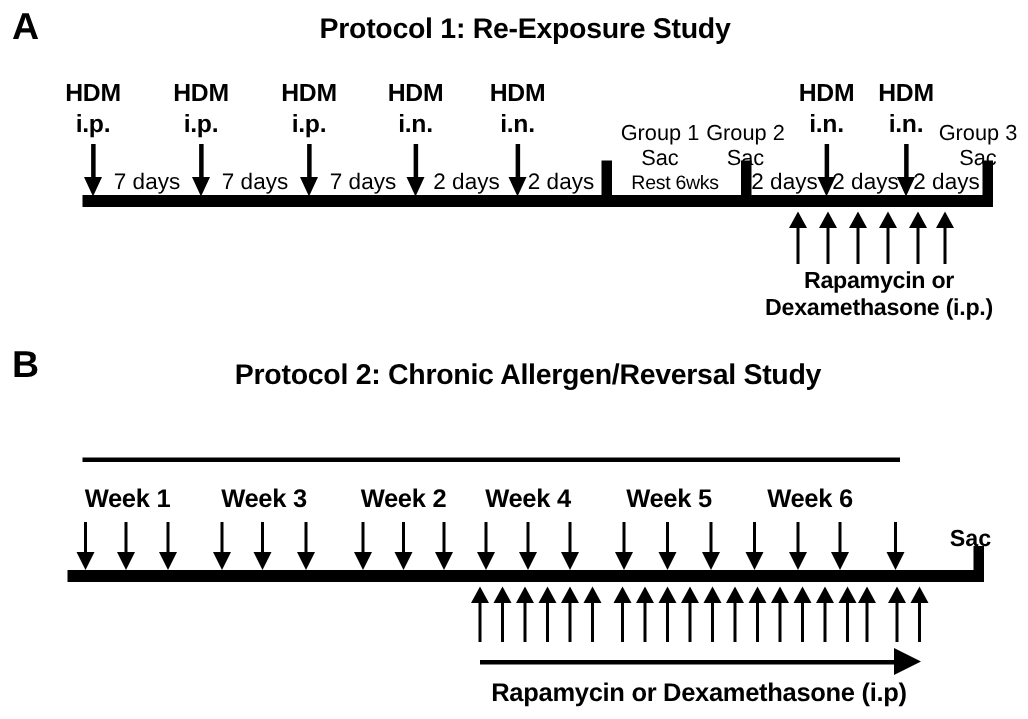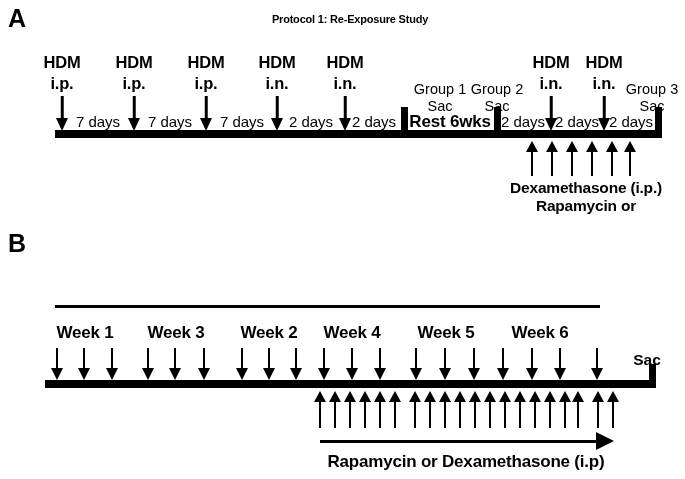--- a/index.html
+++ b/index.html
@@ -5,28 +5,28 @@
   html,body{margin:0;padding:0}
   body{
     width:685px;height:479px;background:#ffffff;color:#000;
     font-family:"Liberation Sans", sans-serif;
   }
   #canvas{position:relative;width:685px;height:479px;background:#fff;overflow:hidden}
   .panel{position:absolute;inset:0}
   .abs{position:absolute}
   .ctr{transform:translateX(-50%);text-align:center;white-space:nowrap}
   .marker{font-size:25px;font-weight:bold;line-height:1}
-  .title{font-size:11px;font-weight:bold;letter-spacing:-0.2px;line-height:17px}
+  .title{font-size:19px;font-weight:bold;letter-spacing:-0.2px;line-height:17px}
   .bar{position:absolute;background:#000}
   .thinline{position:absolute;background:#000}
   .tick{position:absolute;background:#000;width:7px}
   .dose-label{position:absolute;font-size:16.5px;font-weight:bold;line-height:21px;letter-spacing:-0.2px}
   .interval-label{position:absolute;font-size:15px;line-height:15px}
   .group-label{position:absolute;font-size:14.5px;line-height:16.5px}
-  .rest-label{font-size:17px;font-weight:bold;line-height:17px;letter-spacing:-0.2px}
+  .rest-label{font-size:13px;font-weight:normal;line-height:17px;letter-spacing:-0.2px}
   .treat-label-a{font-size:15.5px;font-weight:bold;line-height:17.5px;letter-spacing:-0.2px}
   .hdm-b{font-size:17px;font-weight:bold;letter-spacing:-0.2px}
   .week-label{position:absolute;font-size:17px;font-weight:bold;letter-spacing:-0.2px;line-height:17px}
   .sac-b{font-size:15.5px;font-weight:bold}
   .treat-label-b{font-size:17px;font-weight:bold;letter-spacing:-0.2px}
   .arrow{position:absolute}
   .arrow .stem{position:absolute;left:50%;transform:translateX(-50%);background:#000}
   .arrow .head{position:absolute;left:50%;transform:translateX(-50%);width:0;height:0}
 </style>
 </head>
@@ -148,27 +148,28 @@
         <div class="arrow" style="left: 606px; top: 141px; width: 12px; height: 35px;">
           <div class="stem" style="width: 2px; bottom: 0px; top: 9px;"></div>
           <div class="head" style="border-left: 6px solid transparent; border-right: 6px solid transparent; top: 0px; border-bottom: 11px solid rgb(0, 0, 0);"></div>
         </div>
         <div class="arrow" style="left: 624px; top: 141px; width: 12px; height: 35px;">
           <div class="stem" style="width: 2px; bottom: 0px; top: 9px;"></div>
           <div class="head" style="border-left: 6px solid transparent; border-right: 6px solid transparent; top: 0px; border-bottom: 11px solid rgb(0, 0, 0);"></div>
         </div>
       </div>
     <div class="abs treat-label-a ctr" style="left:586px;top:179px">
+      <div>Rapamycin or</div>
       <div>Dexamethasone (i.p.)</div>
-      <div>Rapamycin or</div>
     </div>
   </section>
 
   <section class="panel">
     <div class="abs marker" style="left:8px;top:231px">B</div>
+    <div class="abs title ctr" style="left:352px;top:242px">Protocol 2: Chronic Allergen/Reversal Study</div>
 
     <div class="thinline" style="left:55px;top:305px;width:545px;height:3px"></div>
 
     <div id="b-weeks">
         <div class="week-label ctr" style="left: 85px; top: 324px;">Week 1</div>
         <div class="week-label ctr" style="left: 176px; top: 324px;">Week 3</div>
         <div class="week-label ctr" style="left: 269px; top: 324px;">Week 2</div>
         <div class="week-label ctr" style="left: 352px; top: 324px;">Week 4</div>
         <div class="week-label ctr" style="left: 446px; top: 324px;">Week 5</div>
         <div class="week-label ctr" style="left: 540px; top: 324px;">Week 6</div>

